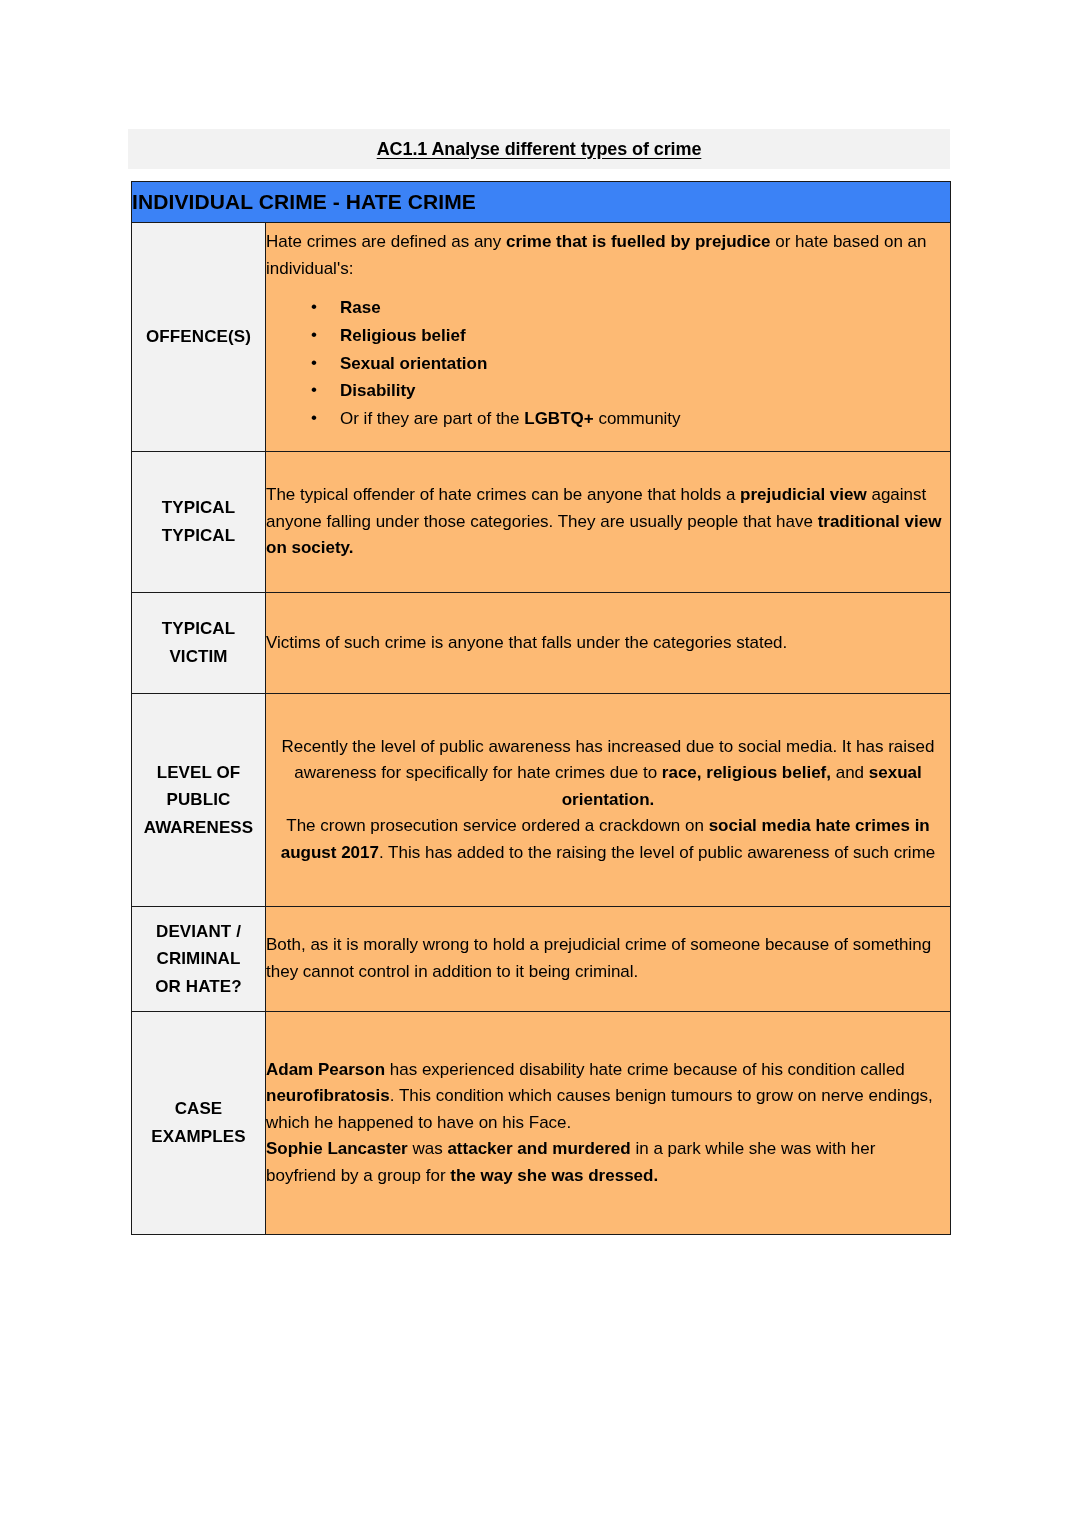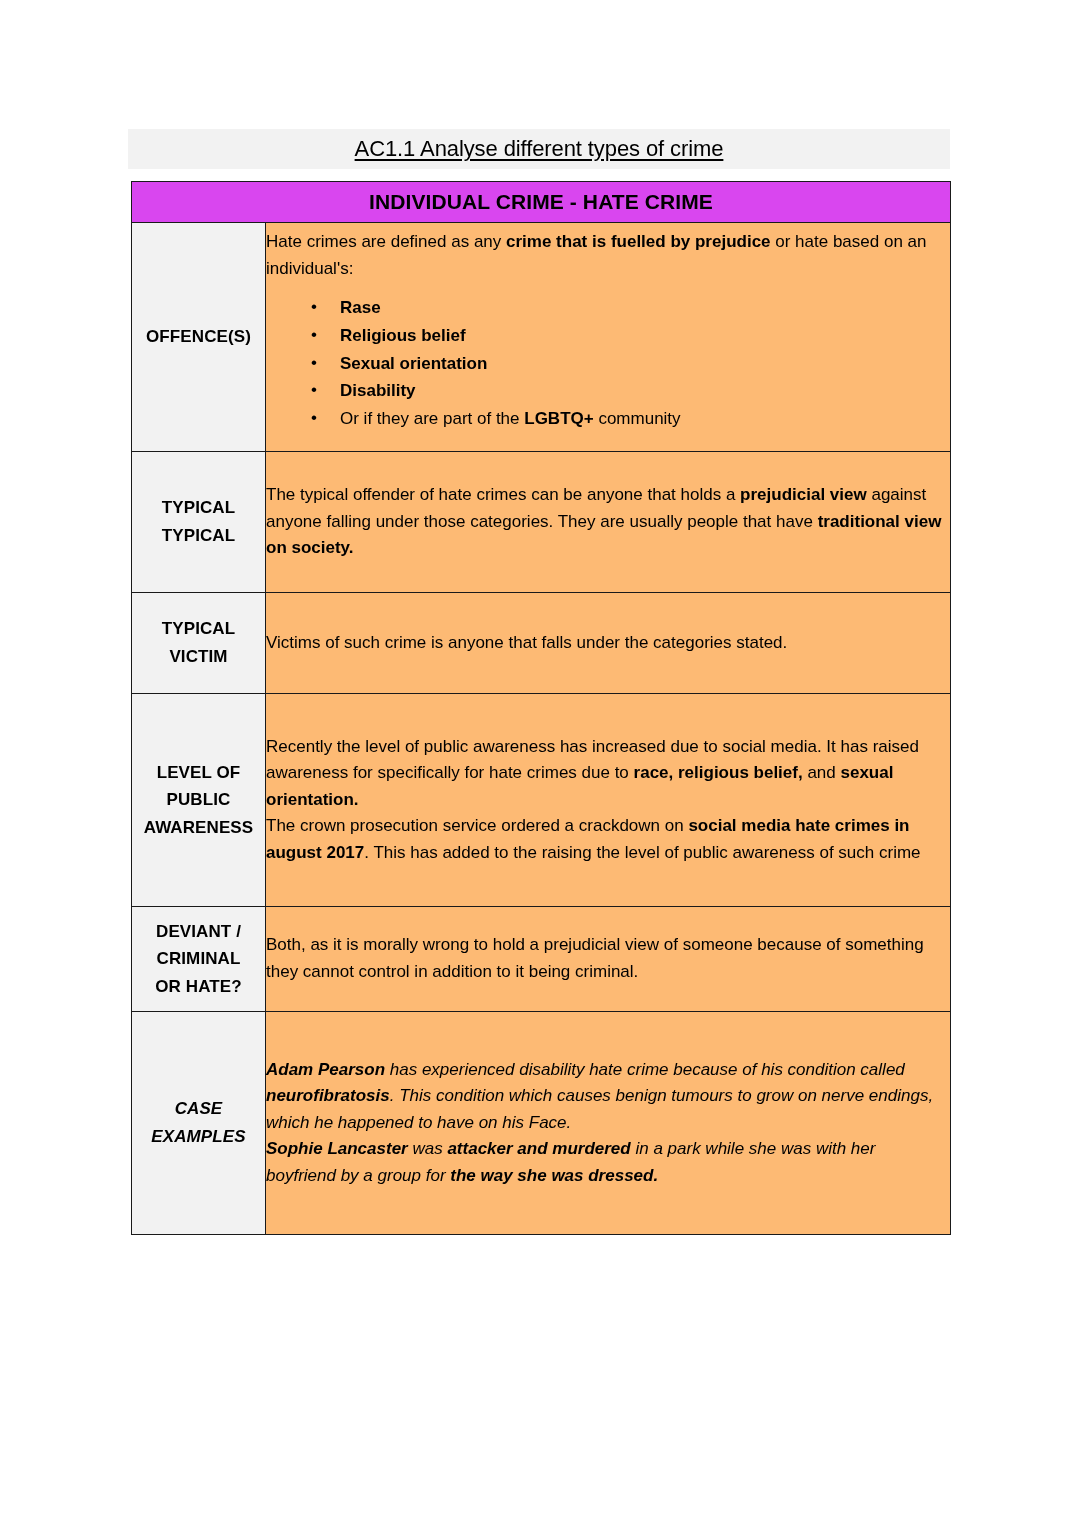--- a/index.html
+++ b/index.html
@@ -50,22 +50,22 @@
     left: 128px;
     top: 129px;
     width: 822px;
     height: 40px;
     background: #f2f2f2;
     display: flex;
     align-items: center;
     justify-content: center;
   }
   .ac-band .ac-title {
-    font-size: 22px;
-    font-weight: normal;
+    font-size: 18px;
+    font-weight: bold;
     text-decoration: underline;
     text-underline-offset: 3px;
     letter-spacing: -0.1px;
   }
 
   
   .crime-table {
     position: absolute;
     left: 131px;
     top: 181px;
@@ -74,22 +74,21 @@
     table-layout: fixed;
     border: 1.6px solid #1a1a1a;
   }
   .crime-table td {
     border: 1.4px solid #1a1a1a;
     vertical-align: middle;
     padding: 0;
   }
 
   .table-head-cell {
-    background: #d946ef;
-    text-align: center;
+    background: #3b82f6;
     height: 40px;
     font-size: 21px;
     font-weight: bold;
     letter-spacing: 0.1px;
   }
 
   .label-cell {
     background: #f2f2f2;
     width: 134px;
     text-align: center;
@@ -130,24 +129,24 @@
     position: absolute;
     left: 2px;
     top: -1px;
     font-size: 17px;
   }
 
   
   .row-offence   .label-cell, .row-offence   .content-cell { height: 228px; }
   .row-offender  .label-cell, .row-offender  .content-cell { height: 140px; }
   .row-victim    .label-cell, .row-victim    .content-cell { height: 100px; }
-  .row-awareness .label-cell, .row-awareness .content-cell { height: 212px; }
+  .row-awareness .label-cell, .row-awareness .content-cell { height: 212px; text-align: center; }
   .row-deviant   .label-cell, .row-deviant   .content-cell { height: 104px; }
   .row-scenario  .label-cell, .row-scenario  .content-cell { height: 98px; }
-  .row-cases     .label-cell, .row-cases     .content-cell { height: 222px; font-style: italic; }
+  .row-cases     .label-cell, .row-cases     .content-cell { height: 222px; }
 </style>
 </head>
 <body>
 
 <div class="page">
 
 
   <div class="ac-band">
     <span class="ac-title">AC1.1 Analyse different types of crime</span>
   </div>
@@ -209,21 +208,21 @@
         </td>
       </tr>
 
       <tr class="row-deviant">
         <td class="label-cell">
           <div>DEVIANT /</div>
           <div>CRIMINAL</div>
           <div>OR HATE?</div>
         </td>
         <td class="content-cell">
-          <p>Both, as it is morally wrong to hold a prejudicial view of someone because of something they cannot control in addition to it being criminal.</p>
+          <p>Both, as it is morally wrong to hold a prejudicial crime of someone because of something they cannot control in addition to it being criminal.</p>
         </td>
       </tr>
 
 
       <tr class="row-cases">
         <td class="label-cell">
           <div>CASE</div>
           <div>EXAMPLES</div>
         </td>
         <td class="content-cell">

